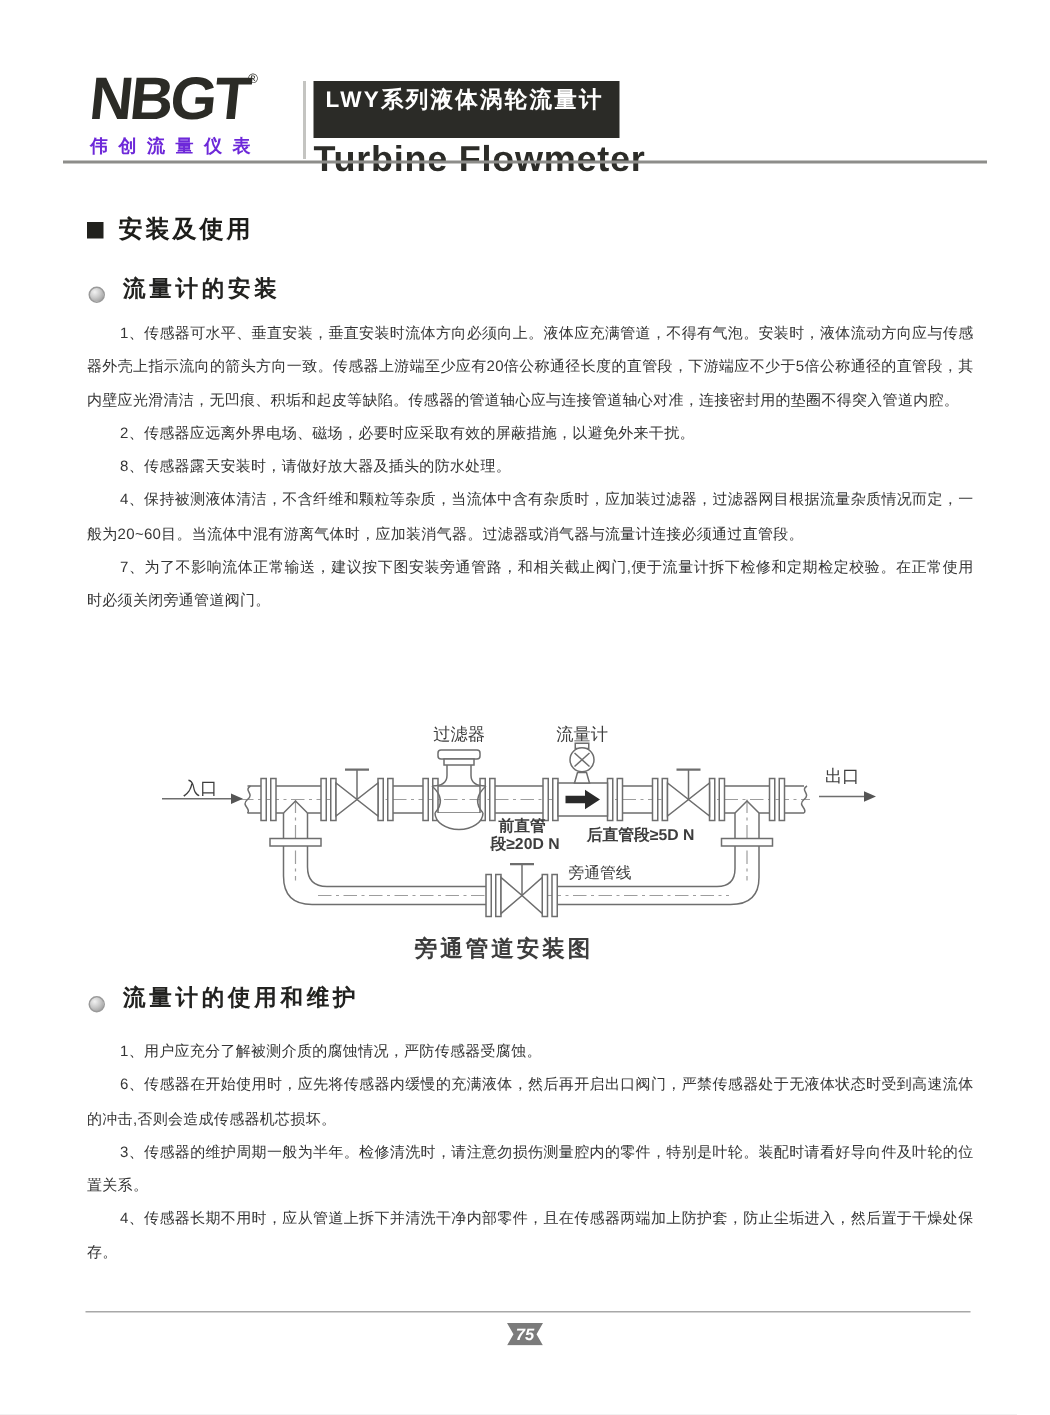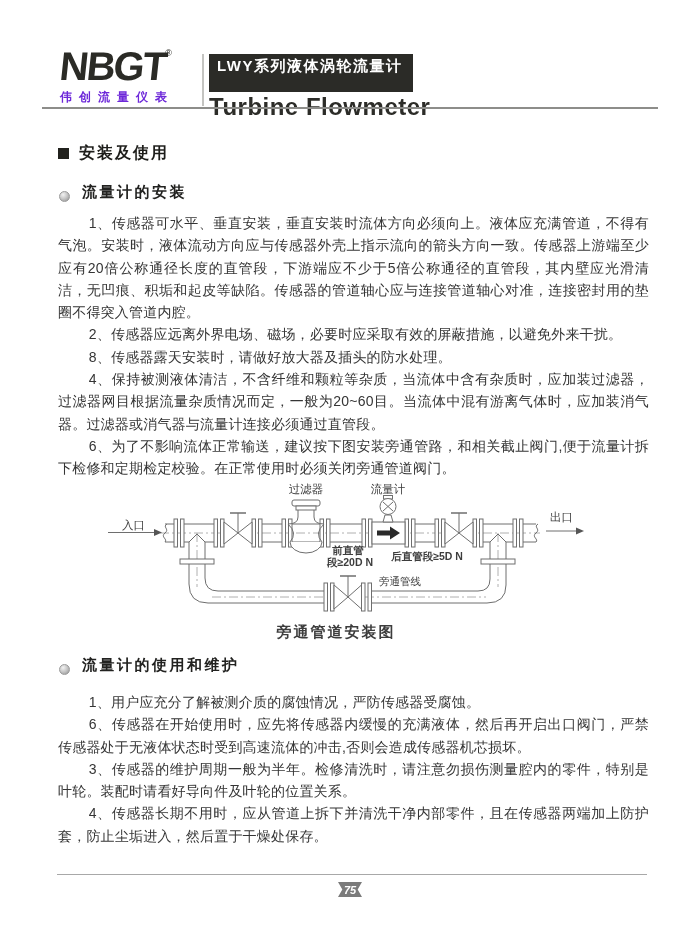--- a/index.html
+++ b/index.html
@@ -41,21 +41,21 @@
     width:11px;height:11px;border-radius:50%;margin-right:12px;
     background:radial-gradient(circle at 35% 30%, #f2f2f2 0%, #c9c9c9 45%, #8f8f8f 100%);
     border:1px solid #9a9a9a;box-sizing:border-box;
   }
   .sub-title{font-size:15px;font-weight:bold;color:#222220;letter-spacing:2.5px;}
   
   .para-block{position:absolute;left:58px;width:591px;}
   .para-block.install{top:212px;}
   .para-block.usage{top:691px;}
   .para-block p{
-    margin:0;font-size:14px;line-height:22.3px;text-align:justify;
+    margin:0;font-size:10px;line-height:22.3px;text-align:justify;
     text-indent:2.2em;color:#353535;letter-spacing:0.2px;font-weight:500;
   }
   
   .diagram{position:absolute;left:80px;top:479px;width:540px;height:172px;}
   .diagram svg{display:block;}
   .dlabel{font-family:"Liberation Sans","DejaVu Sans",sans-serif;fill:#3d3d3d;}
   
   .footer-rule{position:absolute;left:57px;top:874px;width:590px;height:1px;background:#a8a8a8;}
   .page-badge{
     position:absolute;left:338px;top:882px;width:24px;height:15px;
@@ -91,21 +91,21 @@
   <div class="sub-heading first">
     <span class="sub-sphere"></span>
     <span class="sub-title">流量计的安装</span>
   </div>
 
   <div class="para-block install">
     <p>1、传感器可水平、垂直安装，垂直安装时流体方向必须向上。液体应充满管道，不得有气泡。安装时，液体流动方向应与传感器外壳上指示流向的箭头方向一致。传感器上游端至少应有20倍公称通径长度的直管段，下游端应不少于5倍公称通径的直管段，其内壁应光滑清洁，无凹痕、积垢和起皮等缺陷。传感器的管道轴心应与连接管道轴心对准，连接密封用的垫圈不得突入管道内腔。</p>
     <p>2、传感器应远离外界电场、磁场，必要时应采取有效的屏蔽措施，以避免外来干扰。</p>
     <p>8、传感器露天安装时，请做好放大器及插头的防水处理。</p>
     <p>4、保持被测液体清洁，不含纤维和颗粒等杂质，当流体中含有杂质时，应加装过滤器，过滤器网目根据流量杂质情况而定，一般为20~60目。当流体中混有游离气体时，应加装消气器。过滤器或消气器与流量计连接必须通过直管段。</p>
-    <p>6、为了不影响流体正常输送，建议按下图安装旁通管路，和相关截止阀门,便于流量计拆下检修和定期检定校验。在正常使用时必须关闭旁通管道阀门。</p>
+    <p>7、为了不影响流体正常输送，建议按下图安装旁通管路，和相关截止阀门,便于流量计拆下检修和定期检定校验。在正常使用时必须关闭旁通管道阀门。</p>
   </div>
 
   <div class="diagram">
     <svg width="540" height="172" viewBox="0 0 540 172" xmlns="http://www.w3.org/2000/svg">
       <g stroke="#6e6e6e" stroke-width="1" fill="none">
 
         <g stroke="#9d9d9d" stroke-width="0.8" stroke-dasharray="9 3 2 3">
           <line x1="80" y1="54" x2="460" y2="54"></line>
           <line x1="132" y1="118" x2="406" y2="118"></line>
           <line x1="117" y1="54" x2="117" y2="108"></line>

